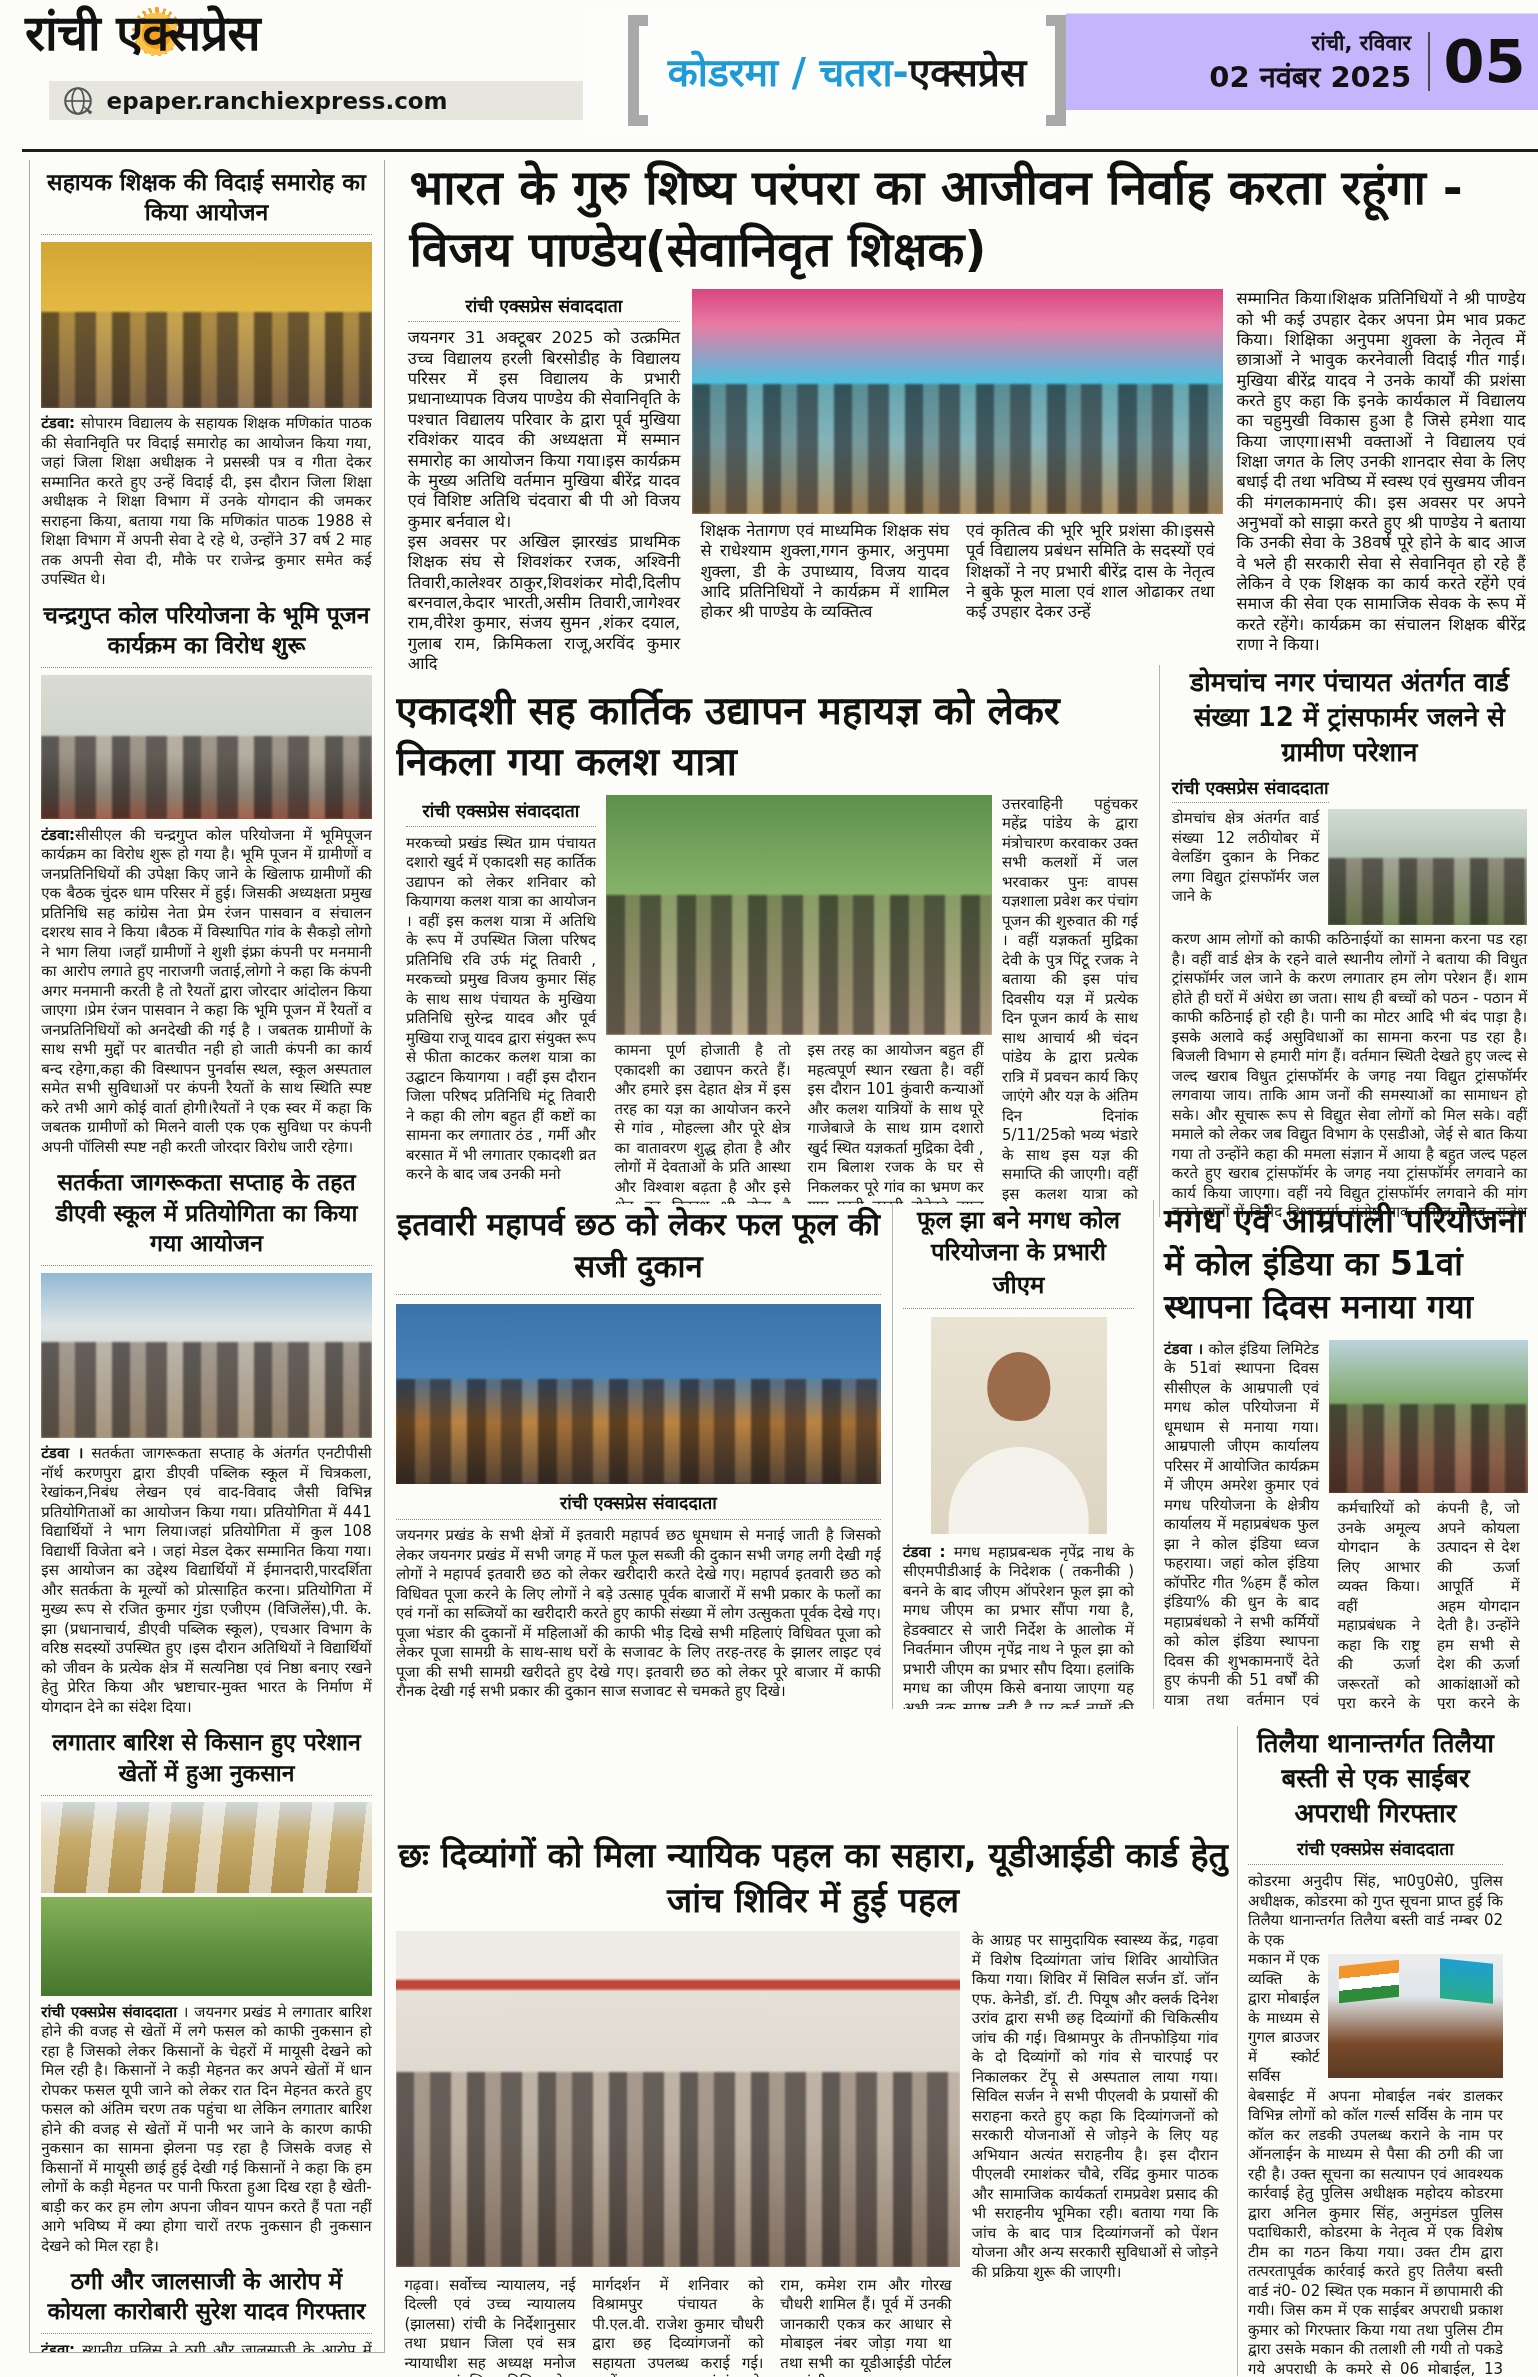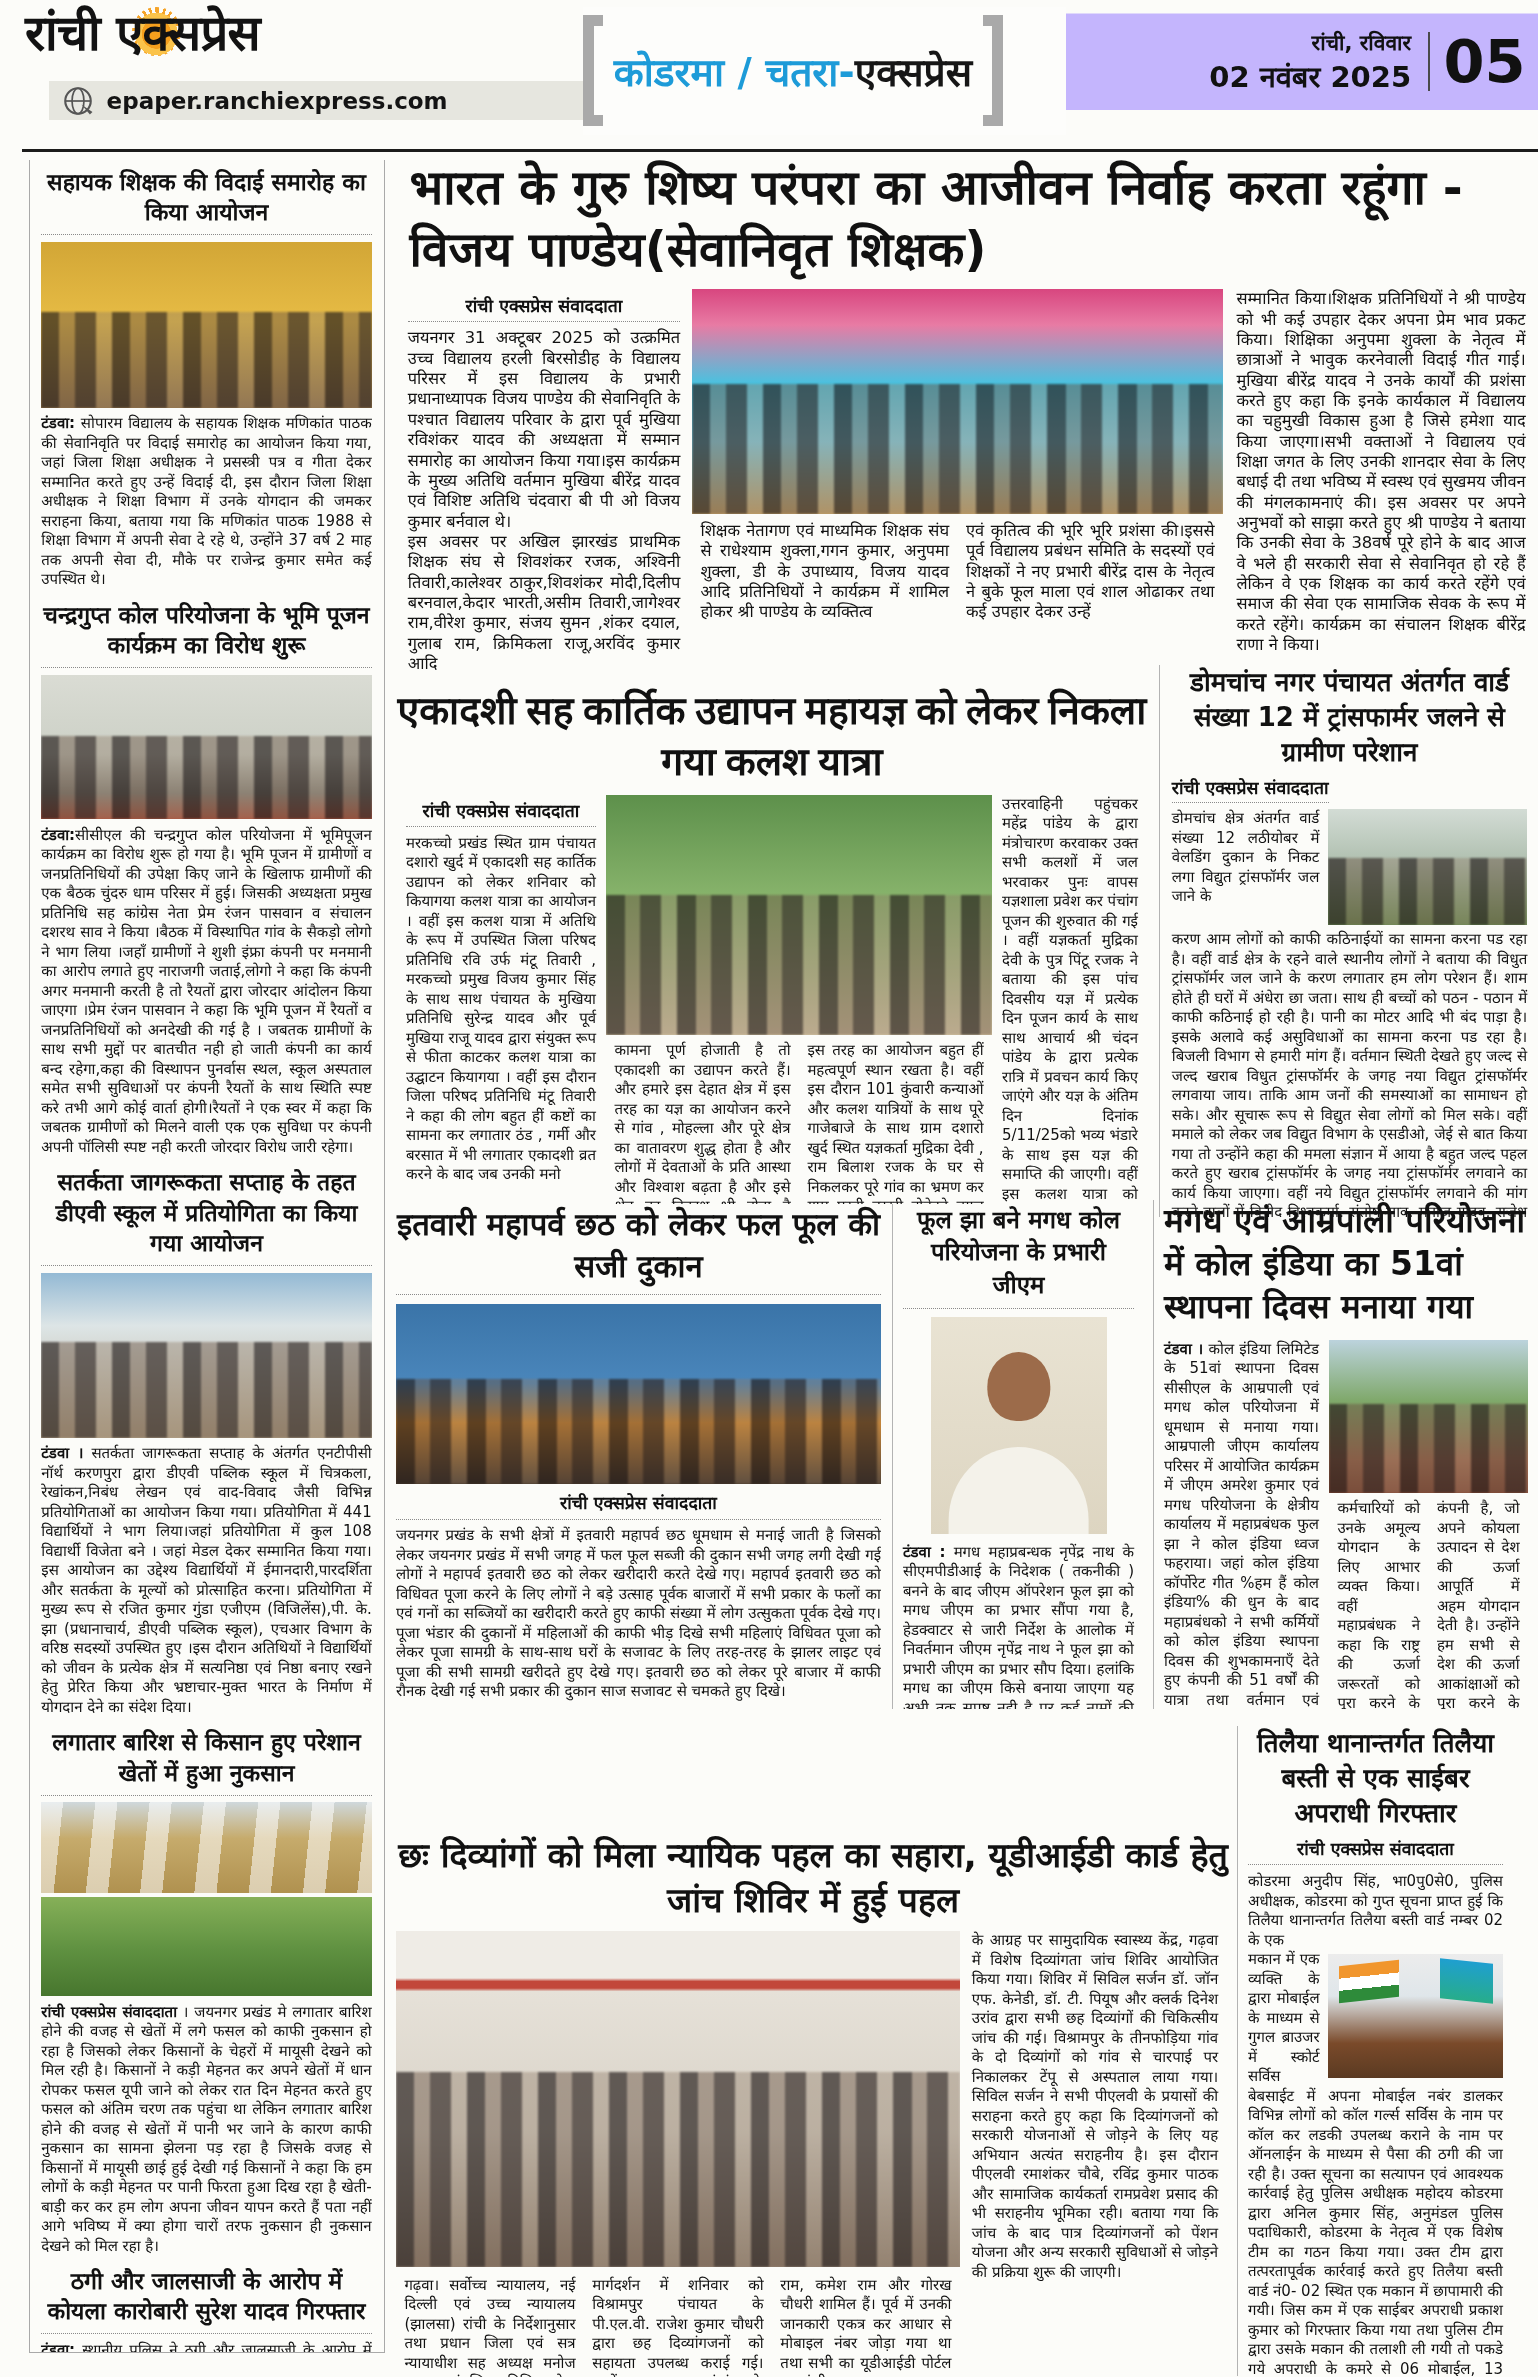--- a/index.html
+++ b/index.html
@@ -10,21 +10,21 @@
   .urlbar{position:absolute;left:49px;top:81px;width:835px;height:39px;background:#e6e6df;
           display:flex;align-items:center;gap:11.8px;padding-left:11.8px;box-sizing:border-box;z-index:1;}
   .urlbar .url{font-size:23px;font-weight:700;color:#141414;}
   .globe{width:34px;height:34px;}
   .logo-wrap{position:absolute;left:25px;top:8.4px;z-index:2;}
   .sun{position:absolute;left:107px;top:-1.7px;width:49px;height:49px;border-radius:50%;
        background:radial-gradient(circle at 50% 55%,#f59f1d 0 40%,#fbc34a 41% 58%,rgba(251,195,74,0) 59%),
        repeating-conic-gradient(rgba(245,159,29,.95) 0 7deg,rgba(245,159,29,0) 7deg 17deg);z-index:-1;}
   .logo-text{font-size:49px;font-weight:800;letter-spacing:-0.8px;color:#121212;line-height:1.05;}
   .edition{position:absolute;left:583px;top:6.7px;width:483px;height:128px;background:#fdfdfb;z-index:3;
-           display:flex;align-items:center;justify-content:flex-start;gap:4px;}
+           display:flex;align-items:center;justify-content:flex-end;gap:13px;}
   .bk{width:20px;height:111px;box-sizing:border-box;}
   .bk-l{border:11px solid #a9a9a9;border-right:none;}
   .bk-r{border:11px solid #a9a9a9;border-left:none;}
   .ed-text{font-size:39px;font-weight:800;white-space:nowrap;padding:0 6.7px;}
   .ed-blue{color:#1d9bd8;}
   .ed-black{color:#161616;}
   .dateblock{position:absolute;right:0;top:13.4px;width:634px;height:97px;background:#c4b5fd;
              clip-path:polygon(101px 0,100% 0,100% 100%,0 100%);display:flex;align-items:center;
              justify-content:flex-end;gap:17px;padding-right:13.4px;box-sizing:border-box;z-index:2;}
   .db-left{text-align:right;}
@@ -78,21 +78,21 @@
   
   .sec-main{left:396px;top:156px;width:1143px;height:529px;}
   .main-head{font-size:48px;font-weight:800;line-height:1.3;margin:0 0 8.4px 13.4px;}
   .mcol1{width:296px;padding:0 11.8px;box-sizing:border-box;}
   .mcenter{width:531px;display:flex;flex-direction:column;}
   .mcenter .photo{height:225px;margin-bottom:6.7px;}
   .sub p{width:50%;padding:0 8.4px;box-sizing:border-box;}
   .mcol3{flex:1;padding:0 13.4px;box-sizing:border-box;}
   
   .sec-kalash{left:396px;top:685px;width:752px;height:519px;}
-  .k-head{font-size:39px;font-weight:800;text-align:center;line-height:1.32;margin:0 0 6.7px;font-family:Liberation Serif, serif;}
+  .k-head{font-size:39px;font-weight:800;line-height:1.32;margin:0 0 6.7px;}
   .kcol1{width:210px;padding:0 10px;box-sizing:border-box;}
   .kcenter{width:386px;display:flex;flex-direction:column;}
   .kcenter .photo{height:240px;margin-bottom:6.7px;}
   .kcol4{flex:1;padding:0 10px;box-sizing:border-box;}
   
   .sec-transformer{left:1159px;top:665px;width:380px;height:552px;border-left:0.8px solid #b3b3b3;padding:0 11.8px;}
   .t-head{font-size:26px;font-weight:800;text-align:center;line-height:1.35;margin:0 0 5px;}
   .byline-left{font-weight:700;font-size:17.6px;border-bottom:1.7px dotted #8a8a8a;display:inline-block;
                padding-bottom:2.5px;margin-bottom:6.7px;}
   .t-intro{width:156px;padding-right:8.4px;box-sizing:border-box;}

